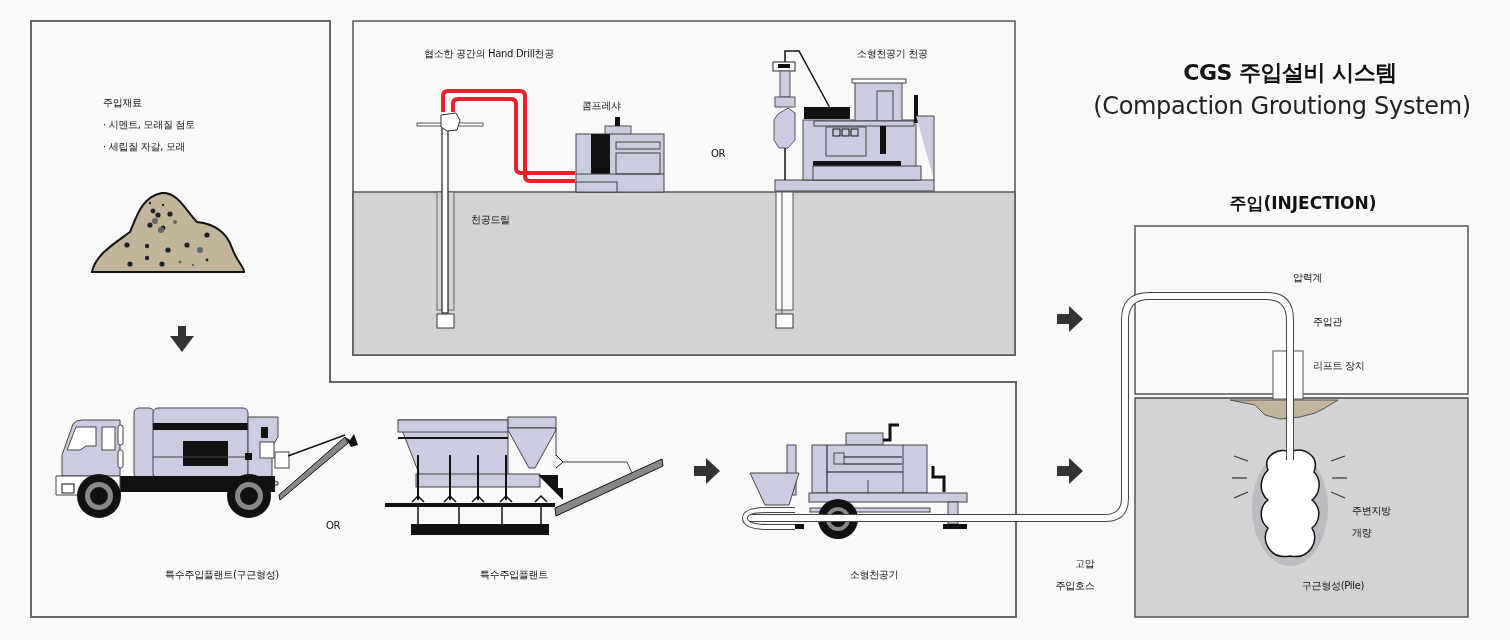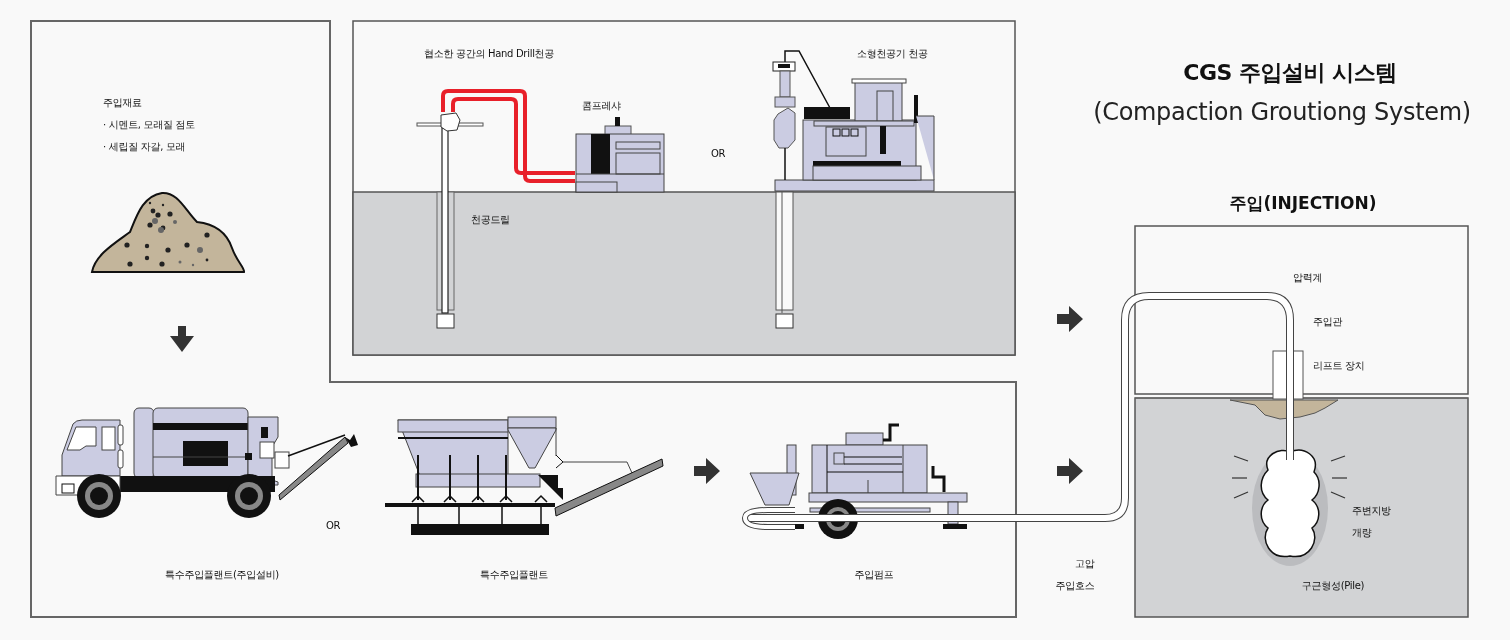--- a/index.html
+++ b/index.html
@@ -7,21 +7,21 @@
     width: 1510px; height: 640px; overflow: hidden;
     background: #f9f9f9;
     font-family: "DejaVu Sans", "Liberation Sans", sans-serif;
     color: #111;
     position: relative;
   }
   svg#diagram { position: absolute; left: 0; top: 0; }
   .lbl { position: absolute; font-size: 10px; color: #111; white-space: nowrap; letter-spacing: -0.3px; }
   .lbl.center { text-align: center; transform: translateX(-50%); }
   .title-main { position: absolute; left: 1290px; top: 58px; transform: translateX(-50%); font-size: 22px; font-weight: bold; white-space: nowrap; letter-spacing: -0.5px; }
-  .title-sub { position: absolute; left: 1282px; top: 98px; transform: translateX(-50%); font-size: 24px; white-space: nowrap; color: #222; letter-spacing: -0.3px; }
+  .title-sub { position: absolute; left: 1282px; top: 92px; transform: translateX(-50%); font-size: 24px; white-space: nowrap; color: #222; letter-spacing: -0.3px; }
   .inj-title { position: absolute; left: 1303px; top: 192px; transform: translateX(-50%); font-size: 17px; font-weight: bold; white-space: nowrap; }
   .ml { line-height: 22px; }
 </style>
 </head>
 <body>
 
 <svg id="diagram" width="1510" height="640" viewBox="0 0 1510 640">
 
   <path d="M31,21 H330 V382 H1016 V617 H31 Z" fill="#f9f9f9" stroke="#666" stroke-width="2"></path>
 
@@ -236,24 +236,24 @@
   <div>· 시멘트, 모래질 점토</div>
   <div>· 세립질 자갈, 모래</div>
 </div>
 
 <div class="lbl" style="left:424px; top:47px;">협소한 공간의 Hand Drill천공</div>
 <div class="lbl" style="left:582px; top:91px;margin-top:8px;">콤프레샤</div>
 <div class="lbl" style="left:471px; top:213px;">천공드릴</div>
 <div class="lbl" style="left:711px; top:148px;">OR</div>
 <div class="lbl" style="left:857px; top:47px;">소형천공기 천공</div>
 
-<div class="lbl center" style="left:222px; top:568px;">특수주입플랜트(주입설비)</div>
+<div class="lbl center" style="left:222px; top:568px;">특수주입플랜트(구근형성)</div>
 <div class="lbl" style="left:326px; top:520px;">OR</div>
 <div class="lbl center" style="left:514px; top:568px;">특수주입플랜트</div>
-<div class="lbl center" style="left:874px; top:568px;">주입펌프</div>
+<div class="lbl center" style="left:874px; top:568px;">소형천공기</div>
 
 <div class="lbl center ml" style="left:1075px; top:553px; text-align:right;">
   <div>고압</div>
   <div>주입호스</div>
 </div>
 
 <div class="inj-title">주입(INJECTION)</div>
 <div class="lbl" style="left:1293px; top:271px;">압력계</div>
 <div class="lbl" style="left:1313px; top:315px;">주입관</div>
 <div class="lbl" style="left:1313px; top:359px;text-align:center;">리프트 장치</div>

